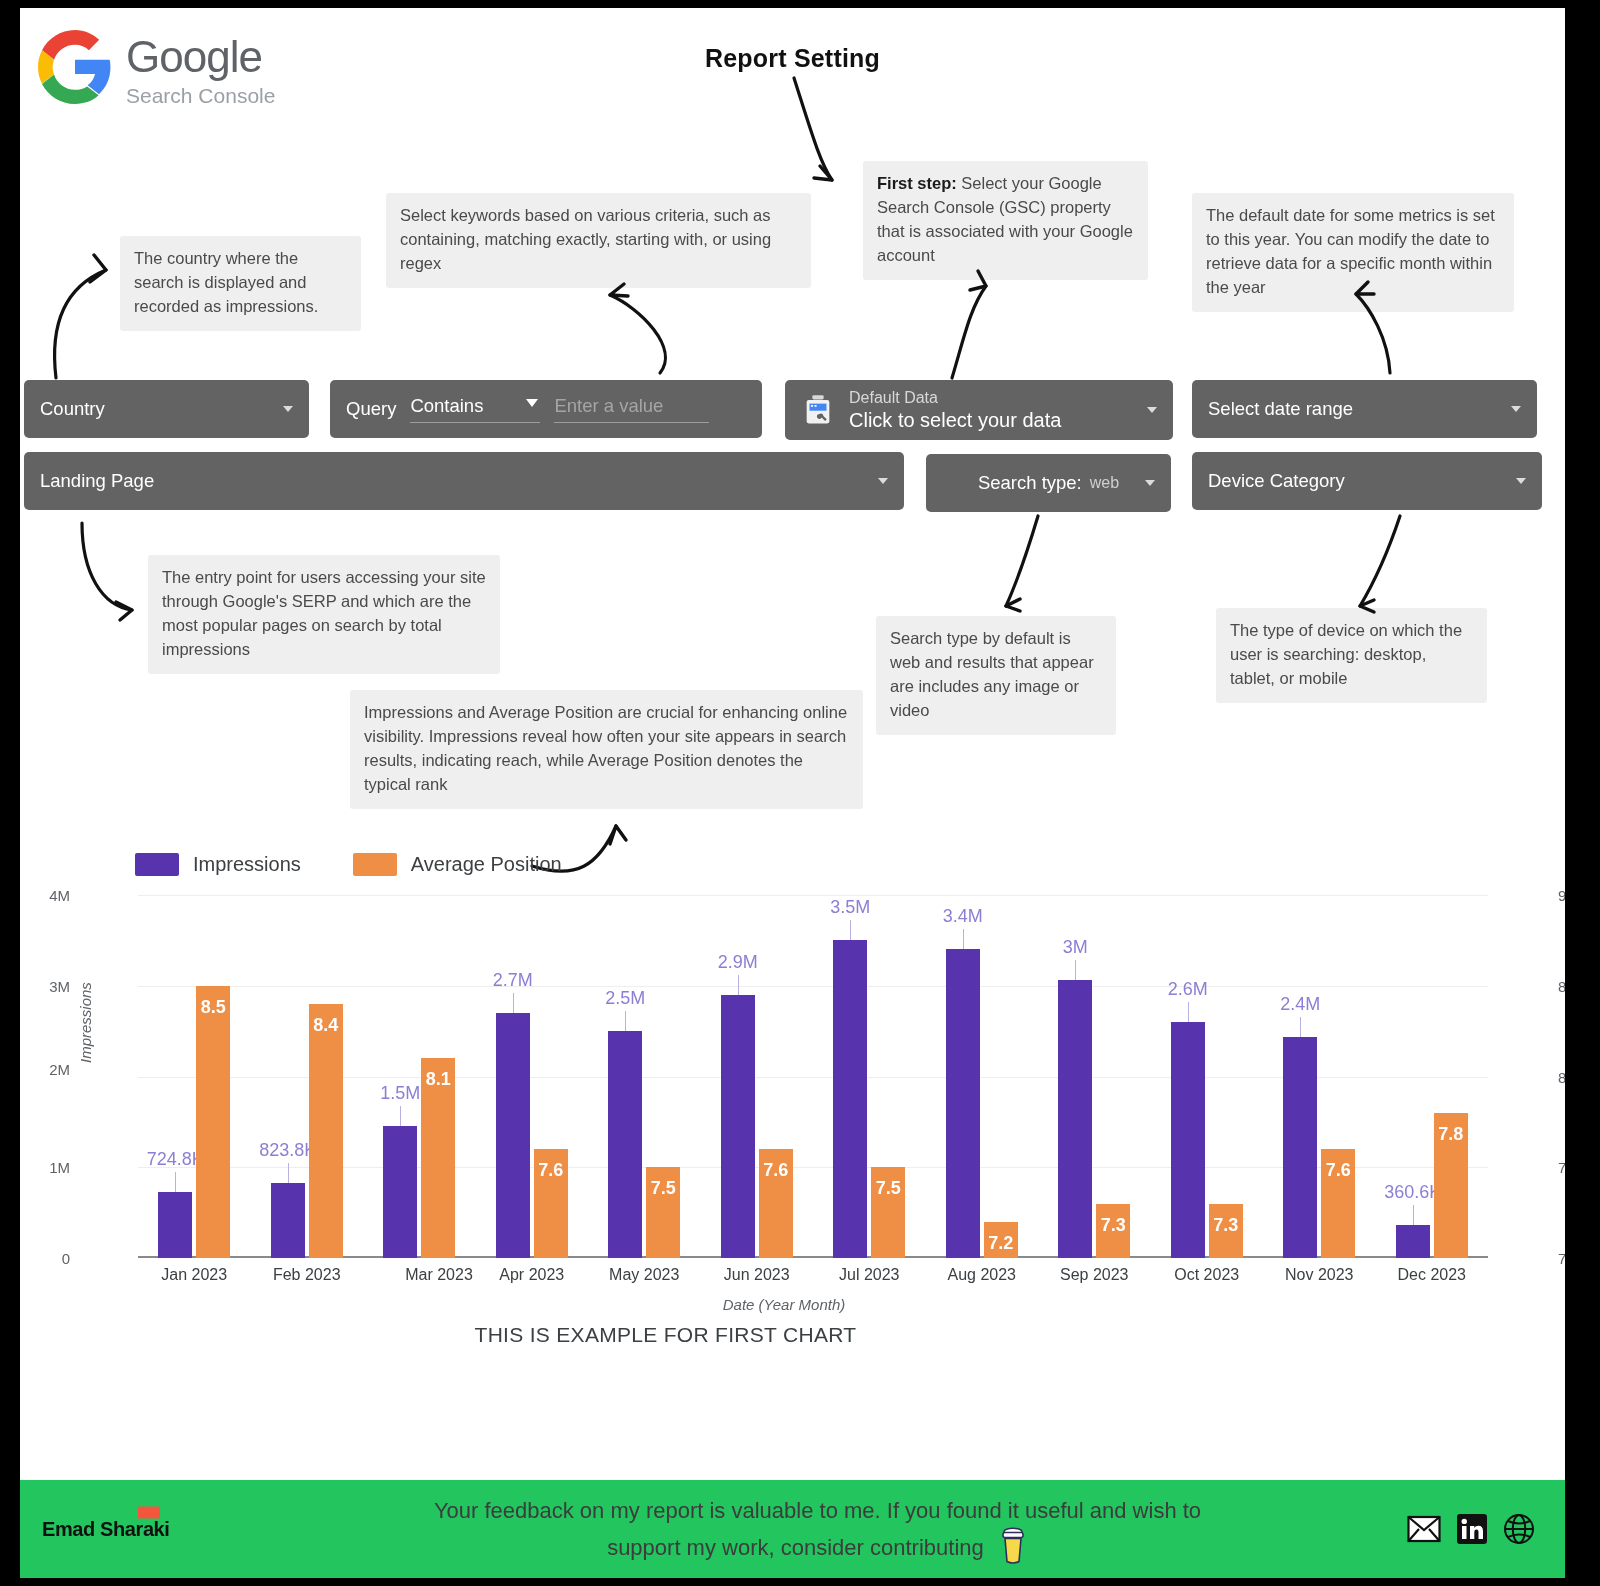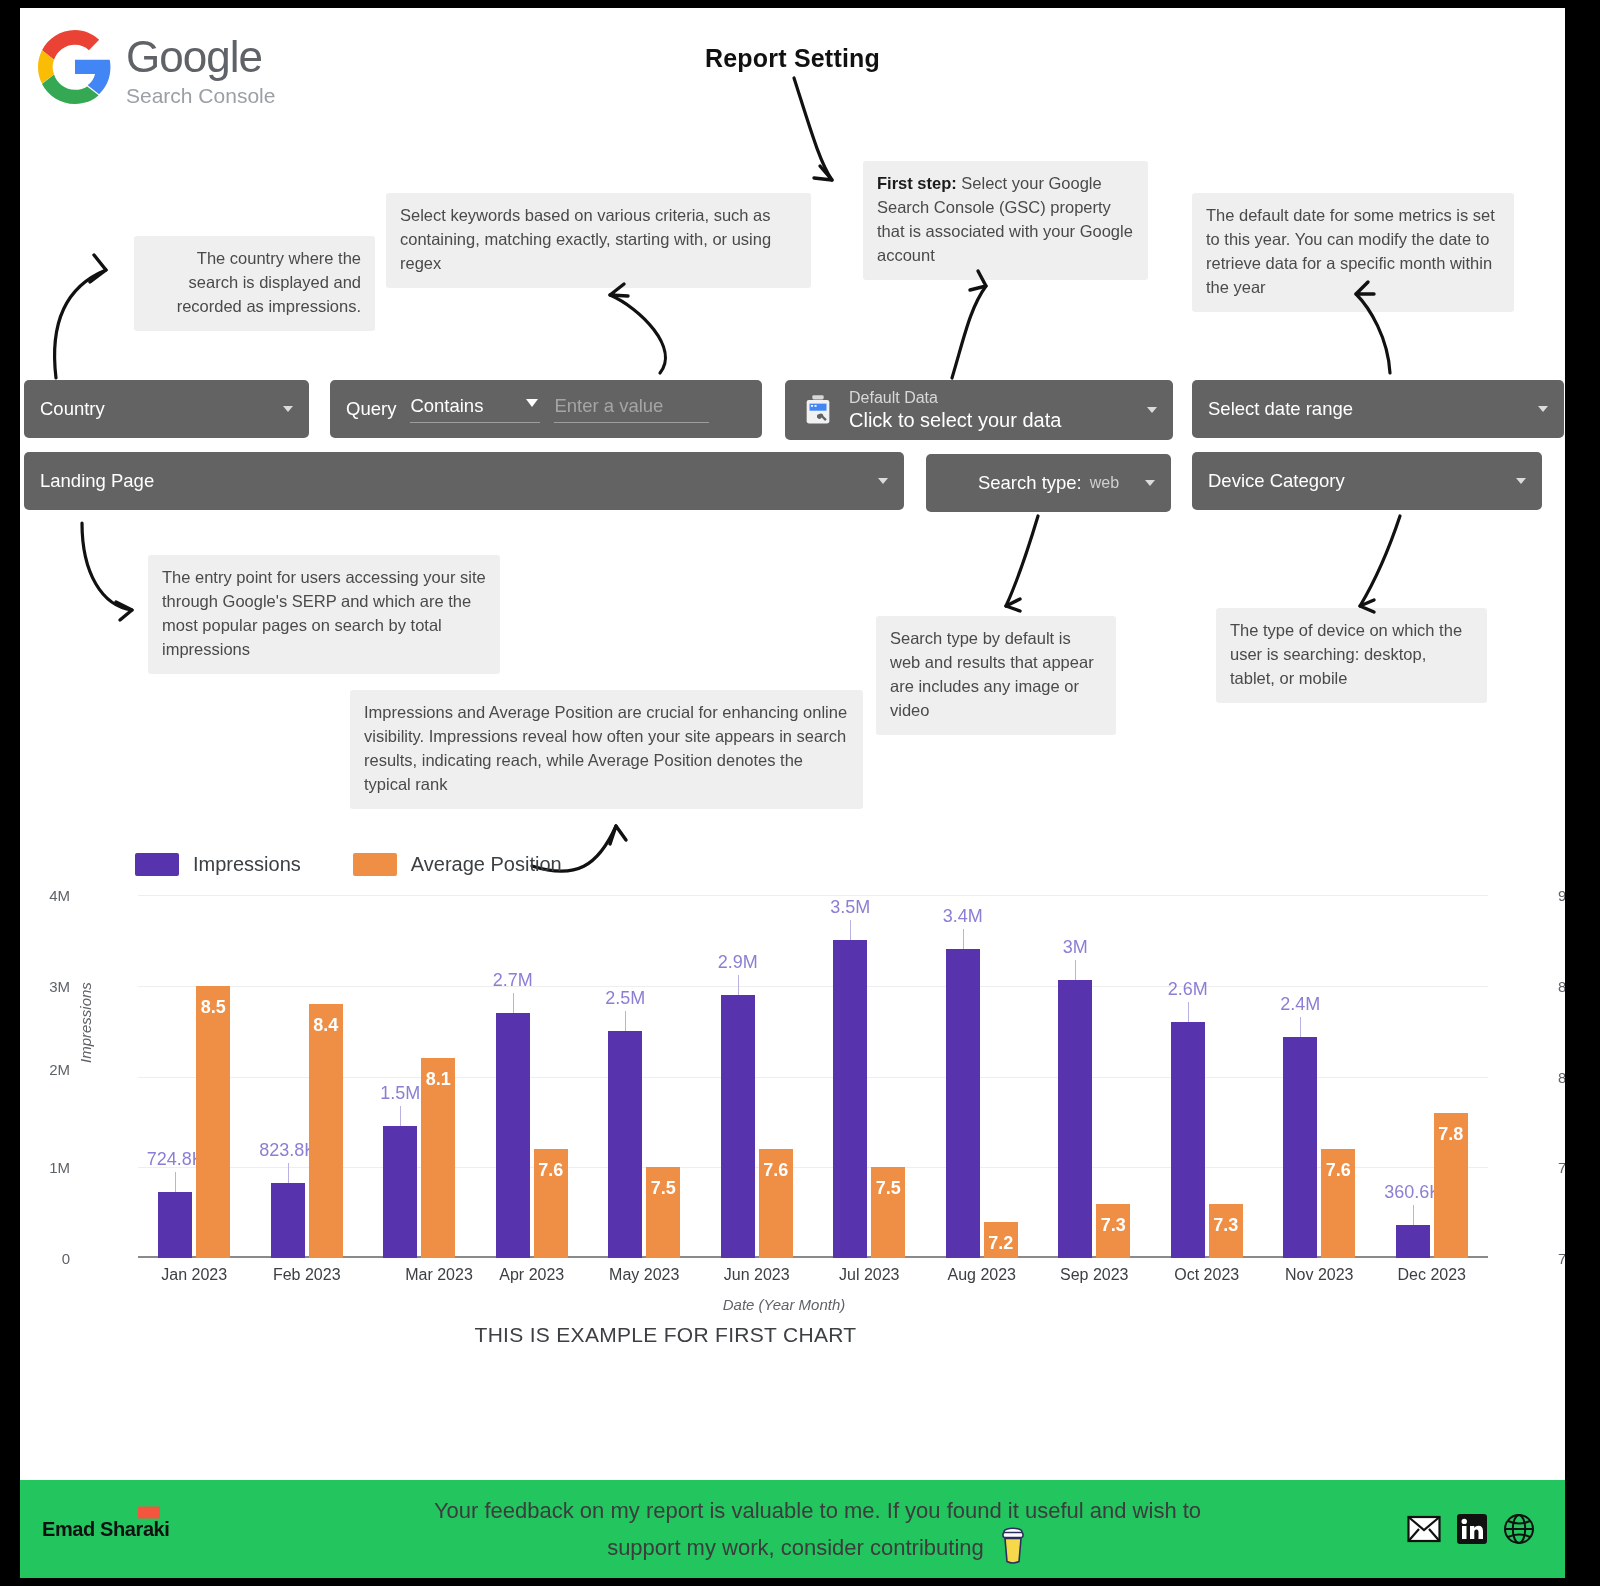--- a/index.html
+++ b/index.html
@@ -151,21 +151,21 @@
       <path fill="#4285F4" d="M47 24c0-1.6-.2-3.2-.5-4.7H24v9.3h13c-.6 3-2.3 5.5-4.8 7.2l7.4 5.8C44.1 37.4 47 31.4 47 24z"></path>
     </svg>
     <div class="g-text-wrap">
       <div class="g-word">Google</div>
       <div class="g-sub">Search Console</div>
     </div>
   </div>
 
   <div class="report-title">Report Setting</div>
 
-  <div class="callout" style="left:114px; top:228px; width:241px;text-align:right;">The country where the search is displayed and recorded as impressions.</div>
+  <div class="callout" style="left:100px; top:228px; width:241px;">The country where the search is displayed and recorded as impressions.</div>
 
   <div class="callout" style="left:366px; top:185px; width:425px;">Select keywords based on various criteria, such as containing, matching exactly, starting with, or using regex</div>
 
   <div class="callout" style="left:843px; top:153px; width:285px;">
     <b>First step:</b><span> Select your Google Search Console (GSC) property that is associated with your Google account</span>
   </div>
 
   <div class="callout" style="left:1172px; top:185px; width:322px;">The default date for some metrics is set to this year. You can modify the date to retrieve data for a specific month within the year</div>
 
   <div class="callout" style="left:128px; top:547px; width:352px;">The entry point for users accessing your site through Google's SERP and which are the most popular pages on search by total impressions</div>
@@ -233,21 +233,21 @@
     <span class="ctl-label" style="margin-right:14px;">Query</span>
     <span class="underline-field" style="width:130px; margin-right:14px;">
       <span>Contains</span>
       <span style="position:absolute;right:2px;top:4px;width:0;height:0;border-left:6px solid transparent;border-right:6px solid transparent;border-top:8px solid #fff;"></span>
     </span>
     <span class="underline-field" style="width:155px;">
       <span class="placeholder">Enter a value</span>
     </span>
   </div>
 
-  <div class="ctl" style="left:1172px; top:372px; width:372px; height:58px;">
+  <div class="ctl" style="left:1172px; top:372px; width:345px; height:58px;">
     <span class="ctl-label">Select date range</span>
     <span class="caret"></span>
   </div>
 
   <div class="ctl" style="left:4px; top:444px; width:880px; height:58px;">
     <span class="ctl-label">Landing Page</span>
     <span class="caret"></span>
   </div>
 
   <div class="ctl" style="left:906px; top:446px; width:245px; height:58px; justify-content:center;">

